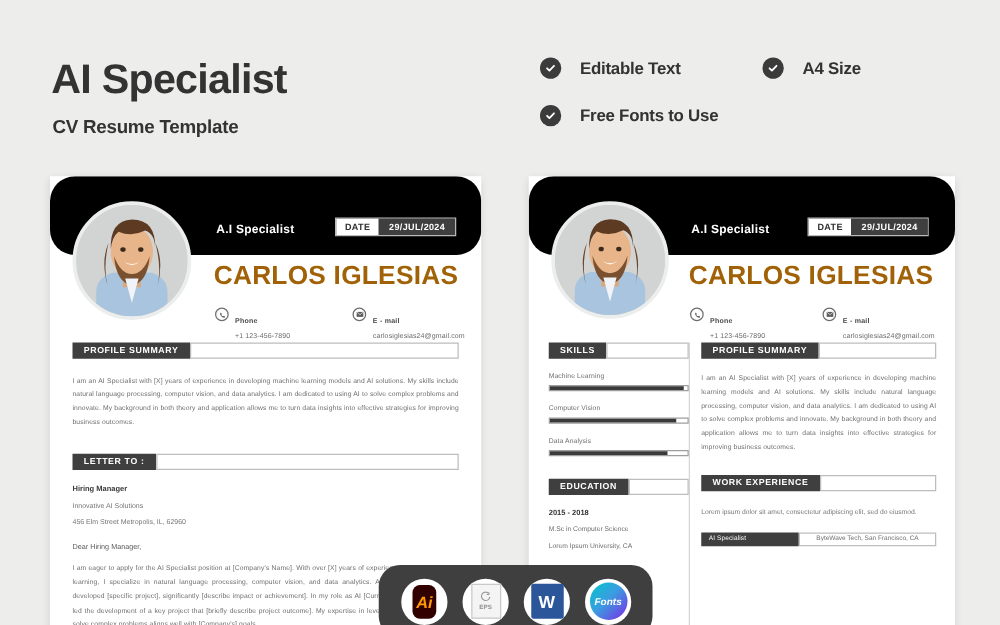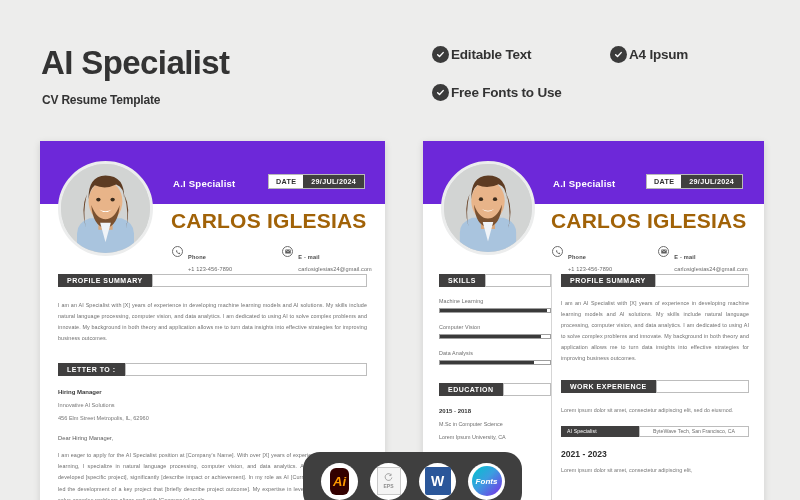--- a/index.html
+++ b/index.html
@@ -12,48 +12,48 @@
   }
 
   
   .promo-title {
     position: absolute; left: 41px; top: 44px;
     font-size: 33px; font-weight: bold; letter-spacing: -0.6px;
     color: #333333;
   }
   .promo-subtitle {
     position: absolute; left: 42px; top: 93px;
-    font-size: 12px; font-weight: bold; letter-spacing: -0.2px;
+    font-size: 15px; font-weight: bold; letter-spacing: -0.2px;
     color: #333333;
   }
 
   .features { position: absolute; left: 432px; top: 46px; width: 350px; }
   .feat-row { display: flex; margin-bottom: 21px; }
   .feat { display: flex; align-items: center; }
   .feat:first-child { width: 178px; }
   .check-icon {
     width: 17px; height: 17px; border-radius: 50%;
     background: #3b3b3b; flex: 0 0 auto;
     display: flex; align-items: center; justify-content: center;
   }
   .check-icon svg { display: block; }
   .feat-label {
-    margin-left: 2px; font-size: 13.5px; font-weight: bold;
+    margin-left: 15px; font-size: 13.5px; font-weight: bold;
     color: #333333; letter-spacing: -0.2px; white-space: nowrap;
   }
 
   
   .card {
     position: absolute; background: #ffffff; overflow: hidden;
     box-shadow: 0 2px 7px rgba(0,0,0,0.13);
   }
   #card-left  { left: 40px;  top: 141px; width: 345px; height: 372px; }
   #card-right { left: 423px; top: 141px; width: 341px; height: 372px; }
 
-  .card-head { position: relative; background: #6d28d9; width: 100%; }
+  .card-head { position: relative; background: #000000; width: 100%; border-radius: 20px; }
   #card-left  .card-head { height: 63px; }
   #card-right .card-head { height: 63px; }
 
   .avatar {
     position: absolute; border-radius: 50%;
     background: #cfd1d0; overflow: hidden;
     border: 3px solid #eceded;
   }
   #card-left  .avatar { left: 18px; top: 20px; width: 95px; height: 95px; }
   #card-right .avatar { left: 18px; top: 20px; width: 94px; height: 94px; }
@@ -211,21 +211,21 @@
           </svg>
       </span>
       <span class="feat-label">Editable Text</span>
     </div>
     <div class="feat">
       <span class="check-icon">
         <svg width="9" height="9" viewBox="0 0 12 12">
             <path d="M2.2 6.2 L4.7 8.7 L9.6 3.5" stroke="#ffffff" stroke-width="1.9" fill="none" stroke-linecap="round" stroke-linejoin="round"></path>
           </svg>
       </span>
-      <span class="feat-label">A4 Ipsum</span>
+      <span class="feat-label">A4 Size</span>
     </div>
   </div>
   <div class="feat-row">
     <div class="feat">
       <span class="check-icon">
         <svg width="9" height="9" viewBox="0 0 12 12">
             <path d="M2.2 6.2 L4.7 8.7 L9.6 3.5" stroke="#ffffff" stroke-width="1.9" fill="none" stroke-linecap="round" stroke-linejoin="round"></path>
           </svg>
       </span>
       <span class="feat-label">Free Fonts to Use</span>
@@ -415,24 +415,20 @@
       </div>
 
       <div class="job">
         <div class="job-desc">Lorem ipsum dolor sit amet, consectetur adipiscing elit, sed do eiusmod.</div>
         <div class="job-bar">
           <span class="job-role">AI Specialist</span>
           <span class="job-co">ByteWave Tech, San Francisco, CA</span>
         </div>
       </div>
 
-      <div class="job">
-        <div class="job-year">2021 - 2023</div>
-        <div class="job-desc">Lorem ipsum dolor sit amet, consectetur adipiscing elit,</div>
-      </div>
     </div>
   </div>
 </div>
 
 <div class="formats">
   <div class="fmt">
     <span class="fmt-ai">Ai</span>
   </div>
   <div class="fmt">
     <span class="fmt-eps">

